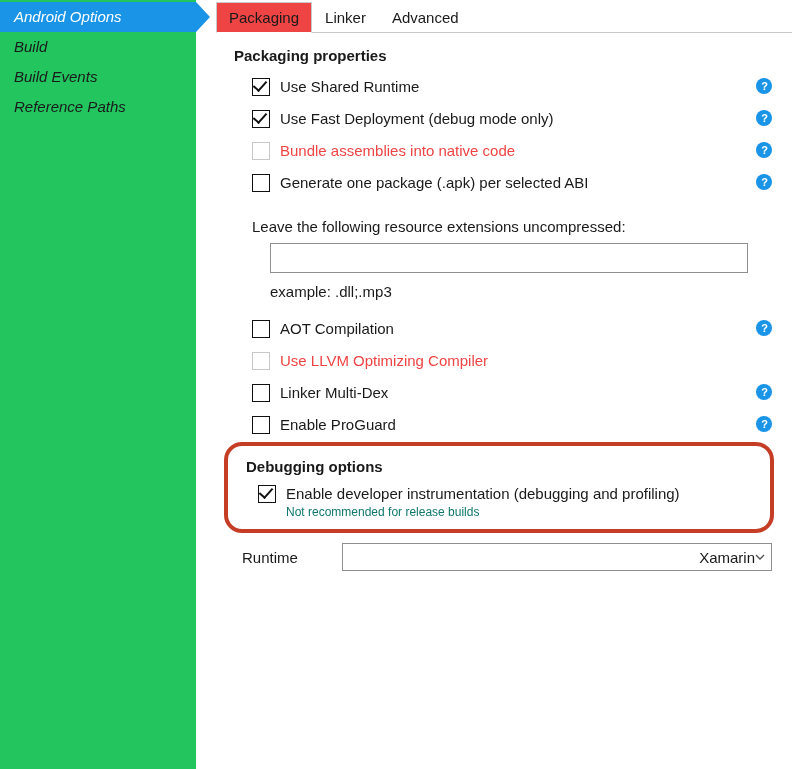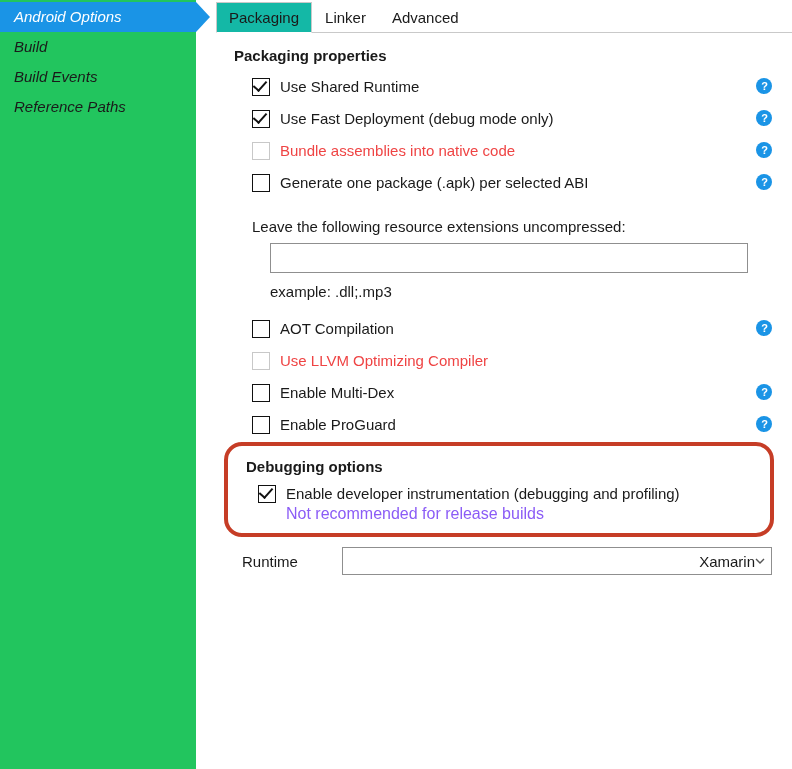--- a/index.html
+++ b/index.html
@@ -72,21 +72,21 @@
     border: 1px solid transparent;
     border-bottom: none;
     position: relative;
     cursor: pointer;
     background: #ffffff;
   }
   .tab.active {
     border-color: #c9c9c9;
     border-bottom: 1px solid #ffffff;
     margin-bottom: -1px;
-    background: #14b8a6;
+    background: #ef4444;
   }
   
   .panel {
     padding-top: 14px;
     padding-left: 18px;
     padding-right: 20px;
   }
   .section-heading {
     font-weight: 600;
     font-size: 15px;
@@ -171,22 +171,22 @@
   .callout {
     border: 4px solid #c63d26;
     border-radius: 18px;
     padding: 12px 18px 10px 18px;
     margin-left: -10px;
     margin-right: -2px;
     margin-top: 6px;
     margin-bottom: 10px;
   }
   .subtext {
-    font-size: 16px;
-    color: #8b5cf6;
+    font-size: 12px;
+    color: #0f766e;
     margin-left: 28px;
     margin-top: 0;
   }
   .debugger-row {
     display: flex;
     align-items: center;
     margin-left: 8px;
     margin-top: 10px;
   }
   .debugger-label {
@@ -285,21 +285,21 @@
           <span class="checkbox"></span>
           <span class="label">AOT Compilation</span>
           <span class="help-icon">?</span>
         </div>
         <div class="row">
           <span class="checkbox disabled"></span>
           <span class="label disabled">Use LLVM Optimizing Compiler</span>
         </div>
         <div class="row">
           <span class="checkbox"></span>
-          <span class="label">Enable Multi-Dex</span>
+          <span class="label">Linker Multi-Dex</span>
           <span class="help-icon">?</span>
         </div>
         <div class="row" style="margin-bottom:8px;">
           <span class="checkbox"></span>
           <span class="label">Enable ProGuard</span>
           <span class="help-icon">?</span>
         </div>
       </div>
 
       <div class="callout">

